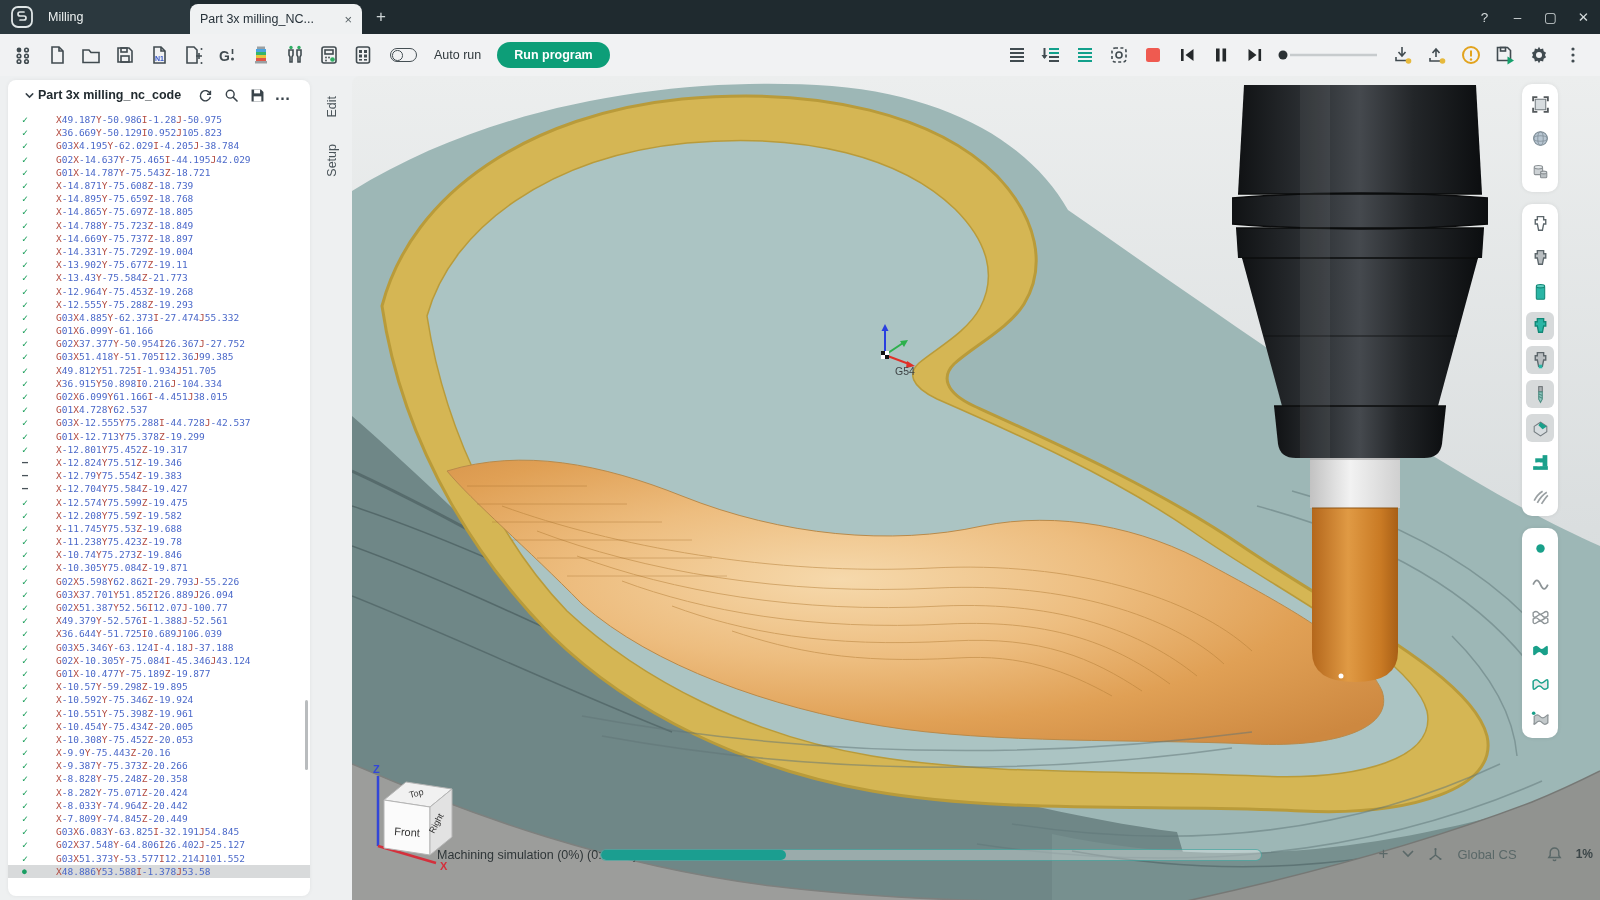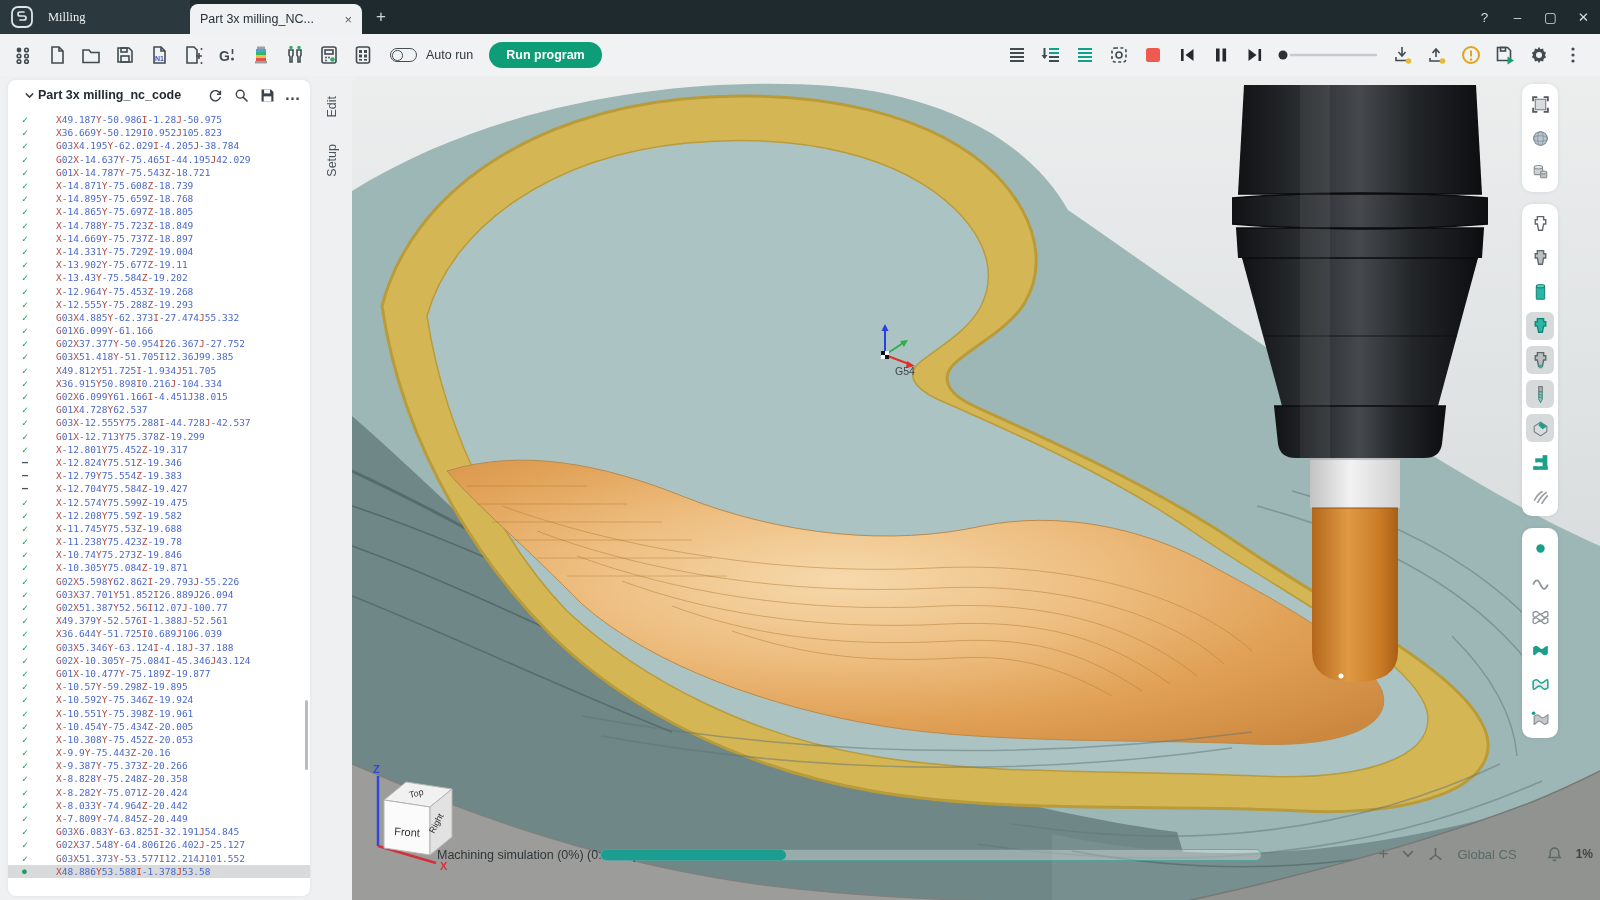--- a/index.html
+++ b/index.html
@@ -2,43 +2,43 @@
 <html><head>
 <meta charset="utf-8">
 <style>
   * { margin:0; padding:0; box-sizing:border-box; }
   html,body { width:1600px; height:900px; overflow:hidden; font-family:"Liberation Sans", sans-serif; background:#eef0f1; }
 
   
   .titlebar { position:absolute; left:0; top:0; width:1600px; height:34px; background:#1f2a2f; display:flex; align-items:stretch; }
   .tab-group-left { width:190px; background:#2b383e; display:flex; align-items:center; gap:14px; padding-left:10px; }
   .logo { width:24px; height:24px; flex:0 0 24px; }
-  .tab-milling { color:#eef2f2; font-size:12.5px;font-family:Liberation Serif, serif; }
+  .tab-milling { color:#eef2f2; font-size:12.5px; }
   .tab-active { width:172px; background:#eff1f2; border-radius:8px 8px 0 0; margin-top:4px; display:flex; align-items:center; padding:8px 10px; gap:8px; }
   .tab-active .lbl { color:#27323a; font-size:12.5px; white-space:nowrap; overflow:hidden; flex:1; }
   .tab-active .x { color:#5a6468; font-size:13px; cursor:default; }
   .newtab { color:#cfd6d8; font-size:17px; display:flex; align-items:center; padding:0 14px; }
   .tb-spacer { flex:1; }
   .winbtn { color:#d6dcdd; font-size:13.5px; width:33px; display:flex; align-items:center; justify-content:center; }
 
   
   .toolbar { position:absolute; left:0; top:34px; width:1600px; height:42px; background:#f1f2f3; display:flex; align-items:center; padding:0 12px 0 8px; }
   .tbtn { width:30px; height:30px; display:flex; align-items:center; justify-content:center; border-radius:5px; color:#414b50; }
   .tbtn svg { width:22px; height:22px; }
   .tbtn.speed-slider { width:110px; }
   .tbtn.speed-slider svg { width:108px; height:22px; }
-  .autorun { display:flex; align-items:center; gap:9px; margin-left:12px; color:#30393d; font-size:12.5px; white-space:nowrap; }
+  .autorun { display:flex; align-items:center; gap:17px; margin-left:12px; color:#30393d; font-size:12.5px; white-space:nowrap; }
   .toggle { width:27px; height:14px; border:1.6px solid #454f54; border-radius:8px; position:relative; }
   .toggle::after { content:""; position:absolute; left:1px; top:1px; width:8.5px; height:8.5px; border:1.6px solid #454f54; border-radius:50%; }
   .runbtn { margin-left:16px; background:#0d9e78; color:#fff; font-size:12.5px; font-weight:700; border:none; border-radius:14px; padding:6px 17px; white-space:nowrap; }
   .t-spacer { flex:1; }
 
   
   .code-panel { position:absolute; left:8px; top:80px; width:302px; height:816px; background:#fff; border-radius:8px; box-shadow:0 0 4px rgba(0,0,0,.06); overflow:hidden; }
-  .cp-head { height:30px; display:flex; align-items:center; padding:0 4px 0 12px; }
+  .cp-head { height:30px; display:flex; align-items:center; padding:0 14px 0 12px; }
   .cp-title { font-size:12.5px; font-weight:700; color:#222b30; margin-right:auto; white-space:nowrap; }
   .hbtn { width:26px; height:24px; display:flex; align-items:center; justify-content:center; color:#39434a; }
   .hbtn svg { width:17px; height:17px; }
   .chev { width:18px; height:24px; display:flex; align-items:center; justify-content:center; color:#39434a; }
   .rows { position:absolute; left:0; top:33px; right:0; bottom:0; font-family:"DejaVu Sans Mono", monospace; font-size:9.5px; }
   .crow { height:13.2px; display:flex; align-items:center; padding-left:14px; white-space:nowrap; }
   .crow.current { background:#d8dadb; }
   .cstat { width:34px; flex:0 0 34px; font-size:10px; }
   .cstat.check { color:#21a15f; font-weight:700; }
   .cstat.dash  { color:#49535a; font-weight:700; }
@@ -380,21 +380,21 @@
       <div class="crow">
         <span class="cstat check">✓</span>
         <span class="ccode"><span class="L">X</span><span class="N">-14.331</span><span class="L">Y</span><span class="N">-75.729</span><span class="L">Z</span><span class="N">-19.004</span></span>
       </div>
       <div class="crow">
         <span class="cstat check">✓</span>
         <span class="ccode"><span class="L">X</span><span class="N">-13.902</span><span class="L">Y</span><span class="N">-75.677</span><span class="L">Z</span><span class="N">-19.11</span></span>
       </div>
       <div class="crow">
         <span class="cstat check">✓</span>
-        <span class="ccode"><span class="L">X</span><span class="N">-13.43</span><span class="L">Y</span><span class="N">-75.584</span><span class="L">Z</span><span class="N">-19.202</span></span>
+        <span class="ccode"><span class="L">X</span><span class="N">-13.43</span><span class="L">Y</span><span class="N">-75.584</span><span class="L">Z</span><span class="N">-21.773</span></span>
       </div>
       <div class="crow">
         <span class="cstat check">✓</span>
         <span class="ccode"><span class="L">X</span><span class="N">-12.964</span><span class="L">Y</span><span class="N">-75.453</span><span class="L">Z</span><span class="N">-19.268</span></span>
       </div>
       <div class="crow">
         <span class="cstat check">✓</span>
         <span class="ccode"><span class="L">X</span><span class="N">-12.555</span><span class="L">Y</span><span class="N">-75.288</span><span class="L">Z</span><span class="N">-19.293</span></span>
       </div>
       <div class="crow">

